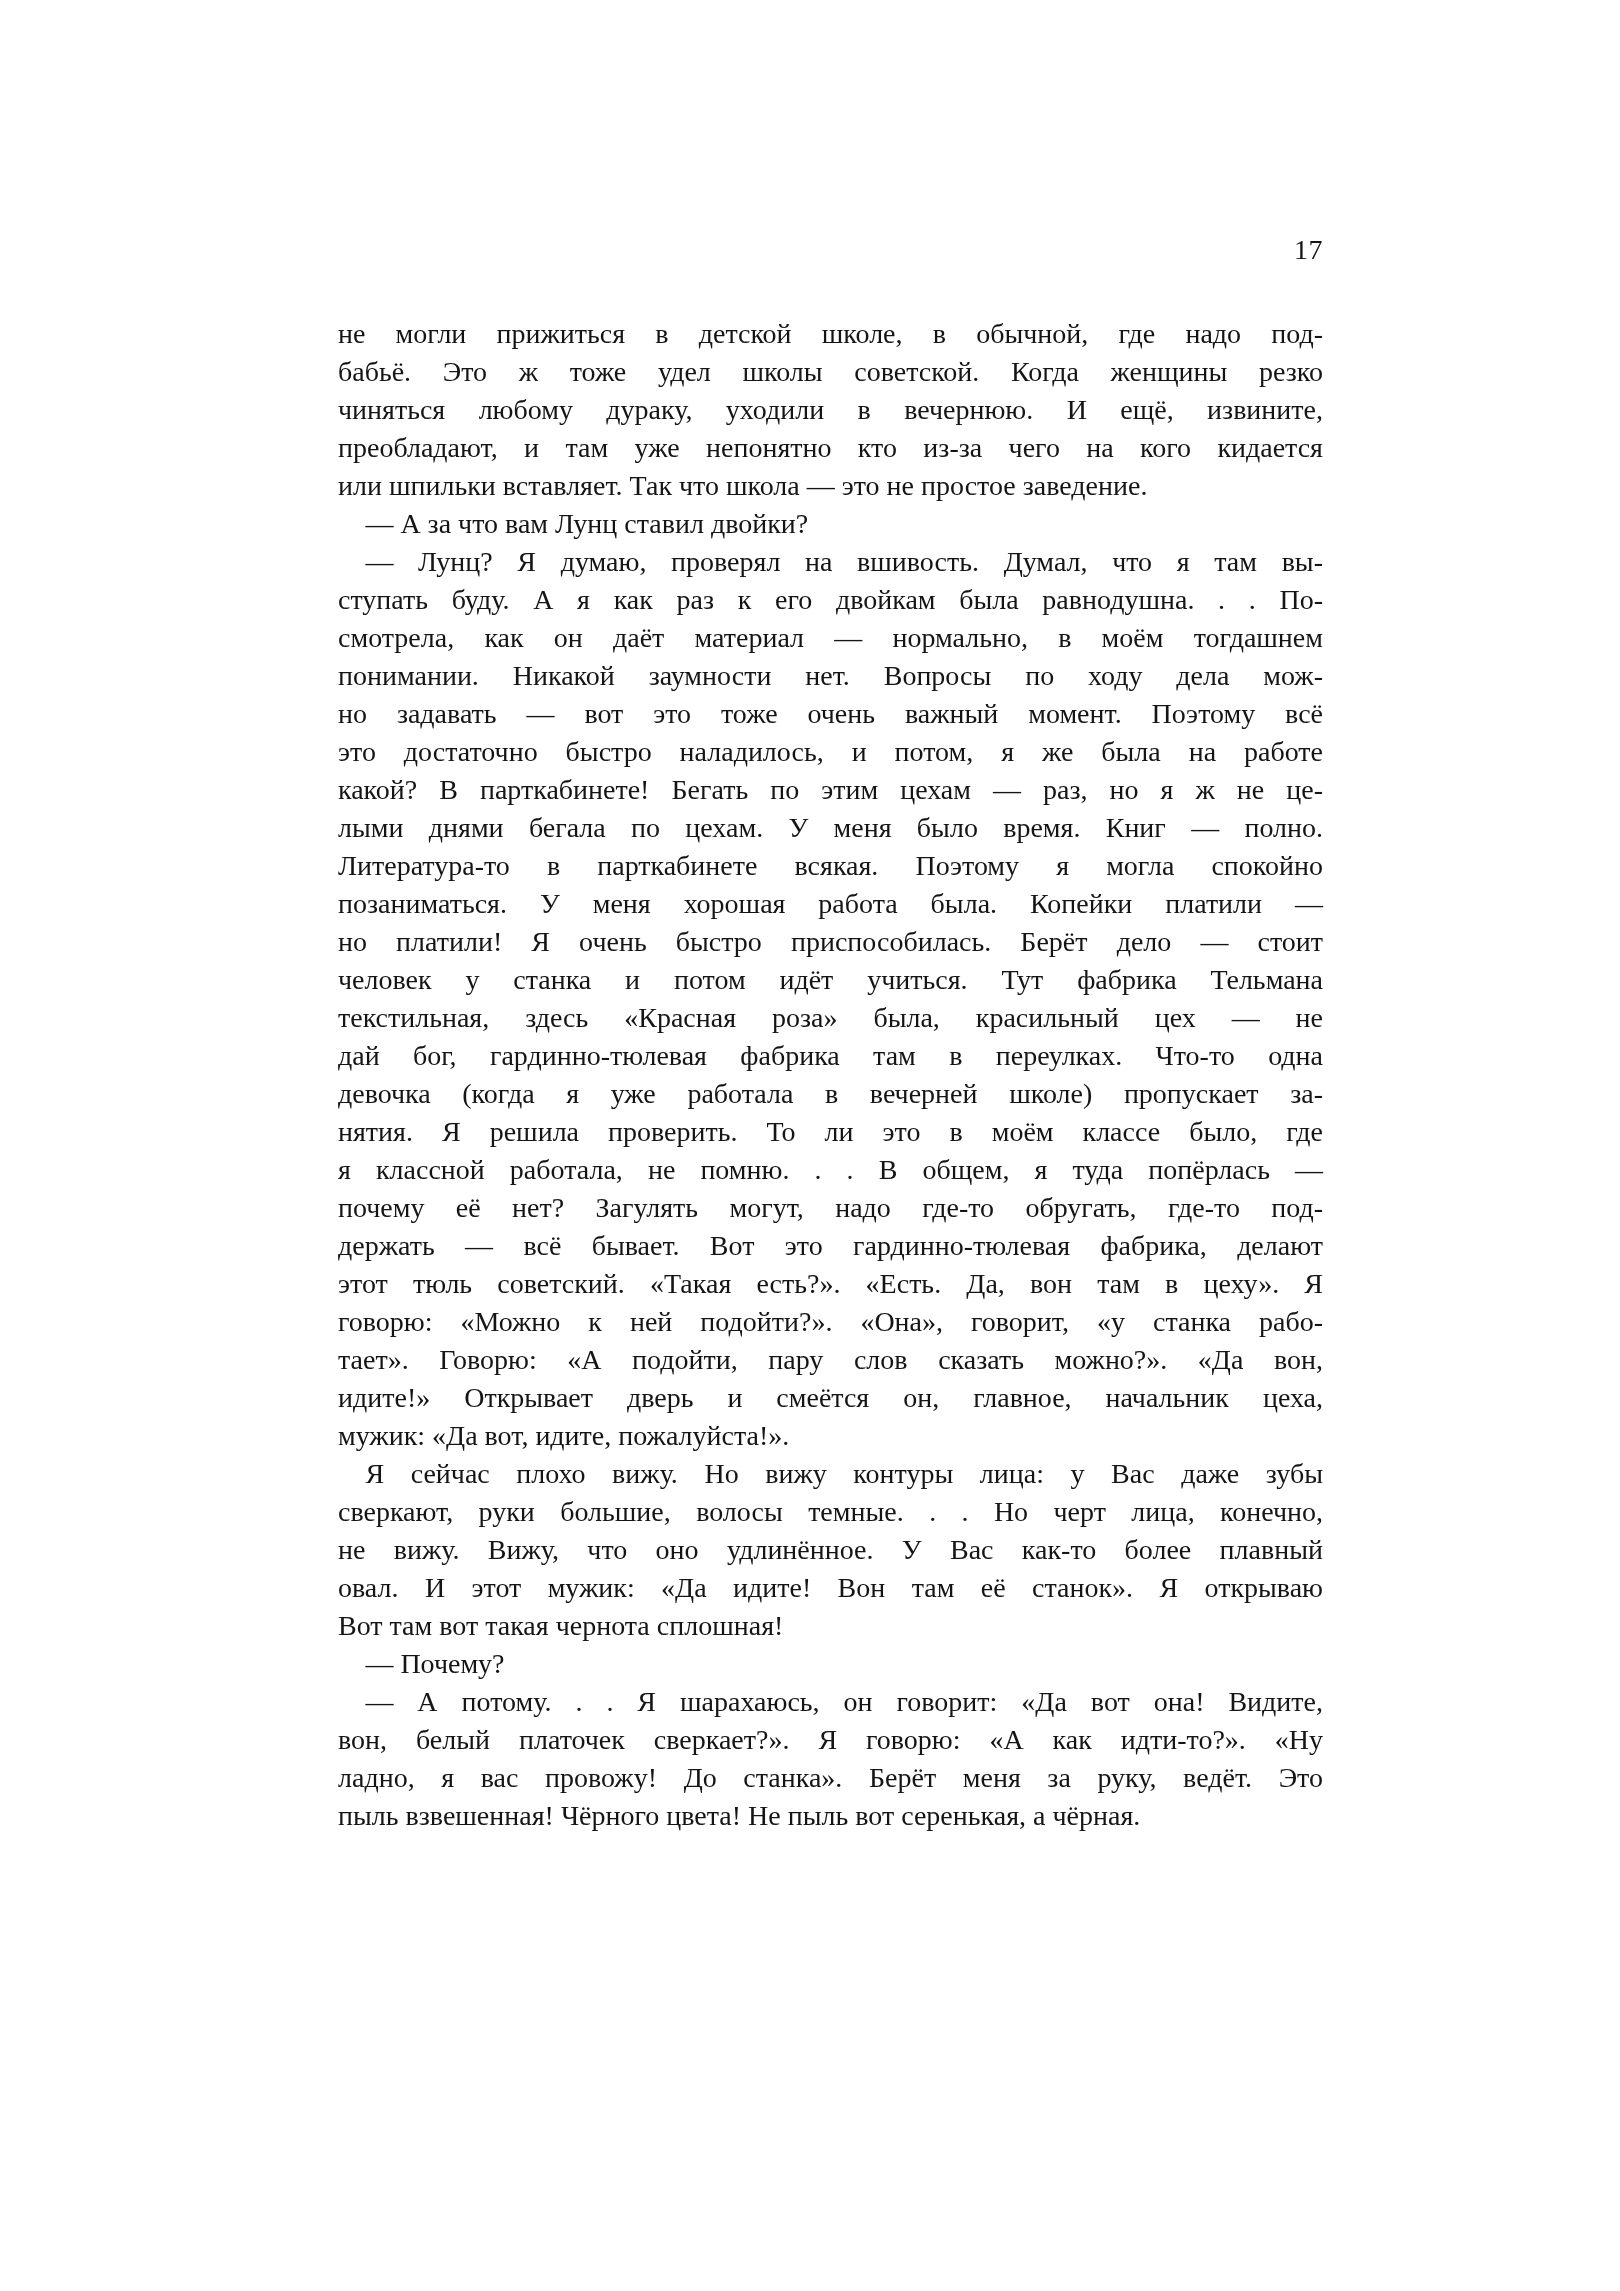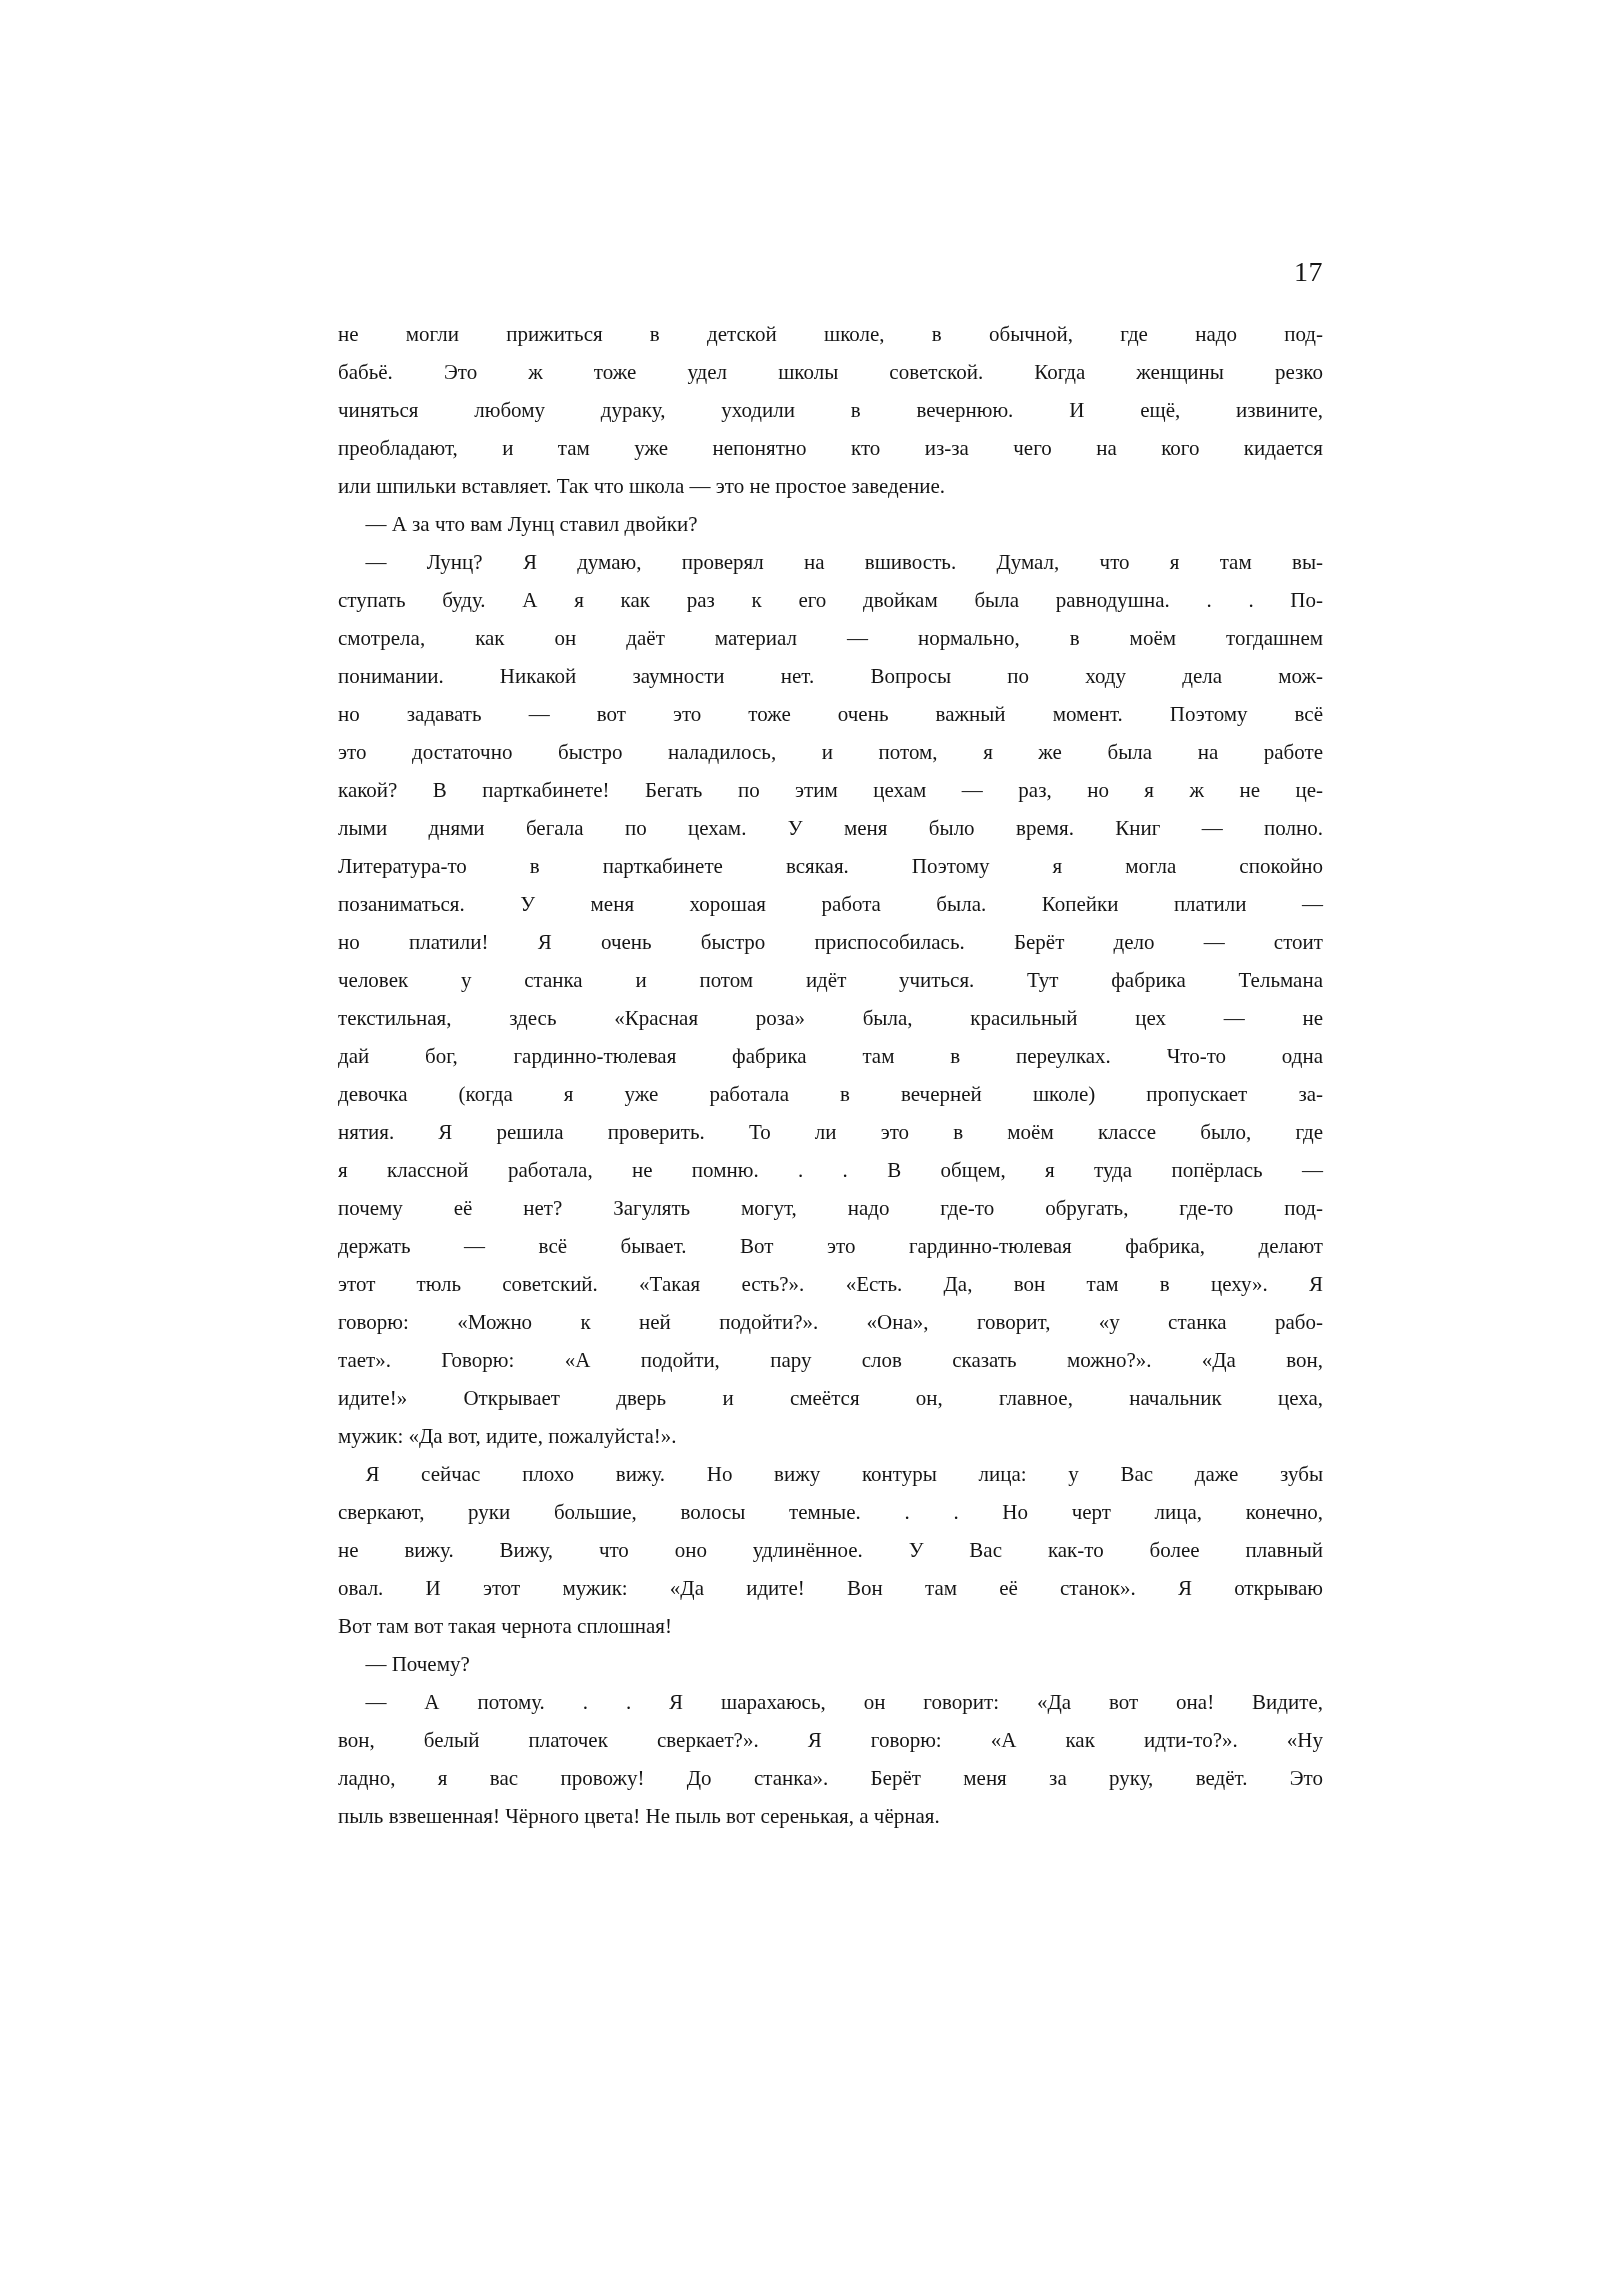--- a/index.html
+++ b/index.html
@@ -13,33 +13,33 @@
     width: 1620px;
     height: 2292px;
     background: #ffffff;
     overflow: hidden;
     font-family: "Liberation Serif", "DejaVu Serif", serif;
     color: #151515;
   }
   .pageno {
     position: absolute;
     left: 338px;
-    top: 255px;
+    top: 233px;
     width: 985px;
     text-align: right;
     font-size: 28px;
     line-height: 33px;
     letter-spacing: 0.5px;
   }
   .page-body {
     position: absolute;
     left: 338px;
     top: 315px;
     width: 985px;
-    font-size: 21px;
+    font-size: 28px;
   }
   .line {
     line-height: 38px;
     height: 38px;
     text-align: justify;
     text-align-last: justify;
     white-space: normal;
   }
   .line.end {
     text-align-last: left;

